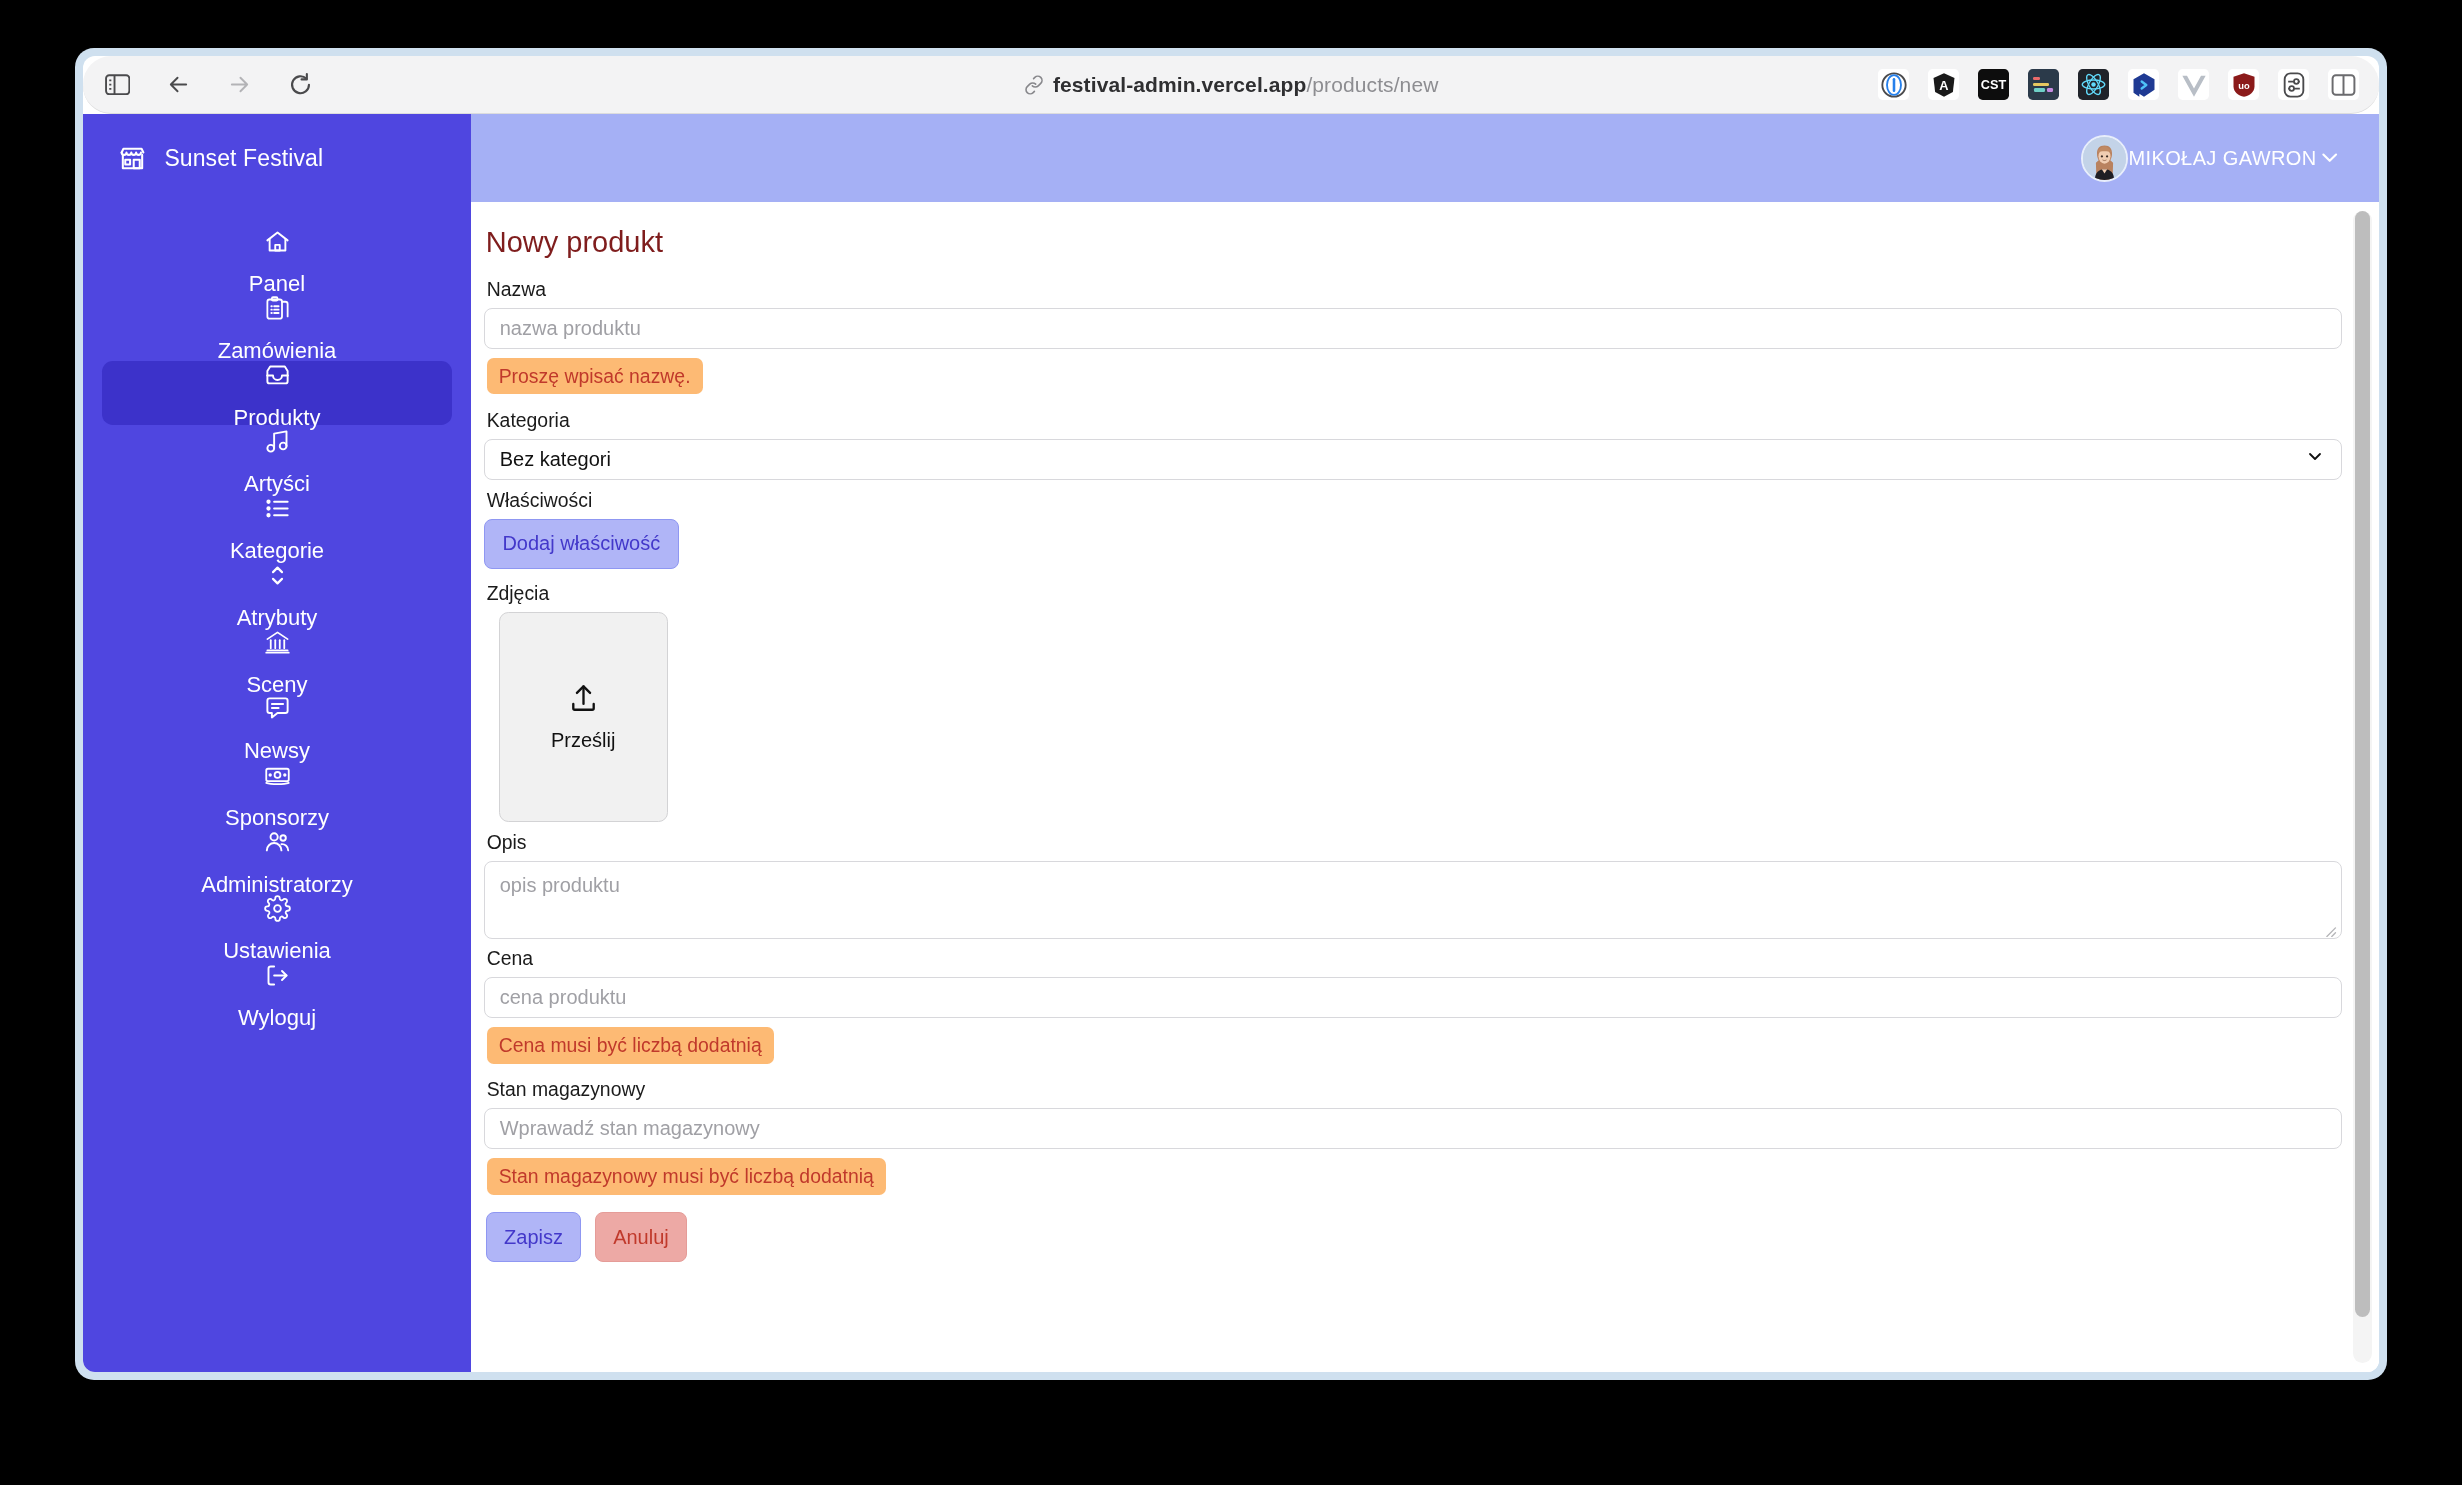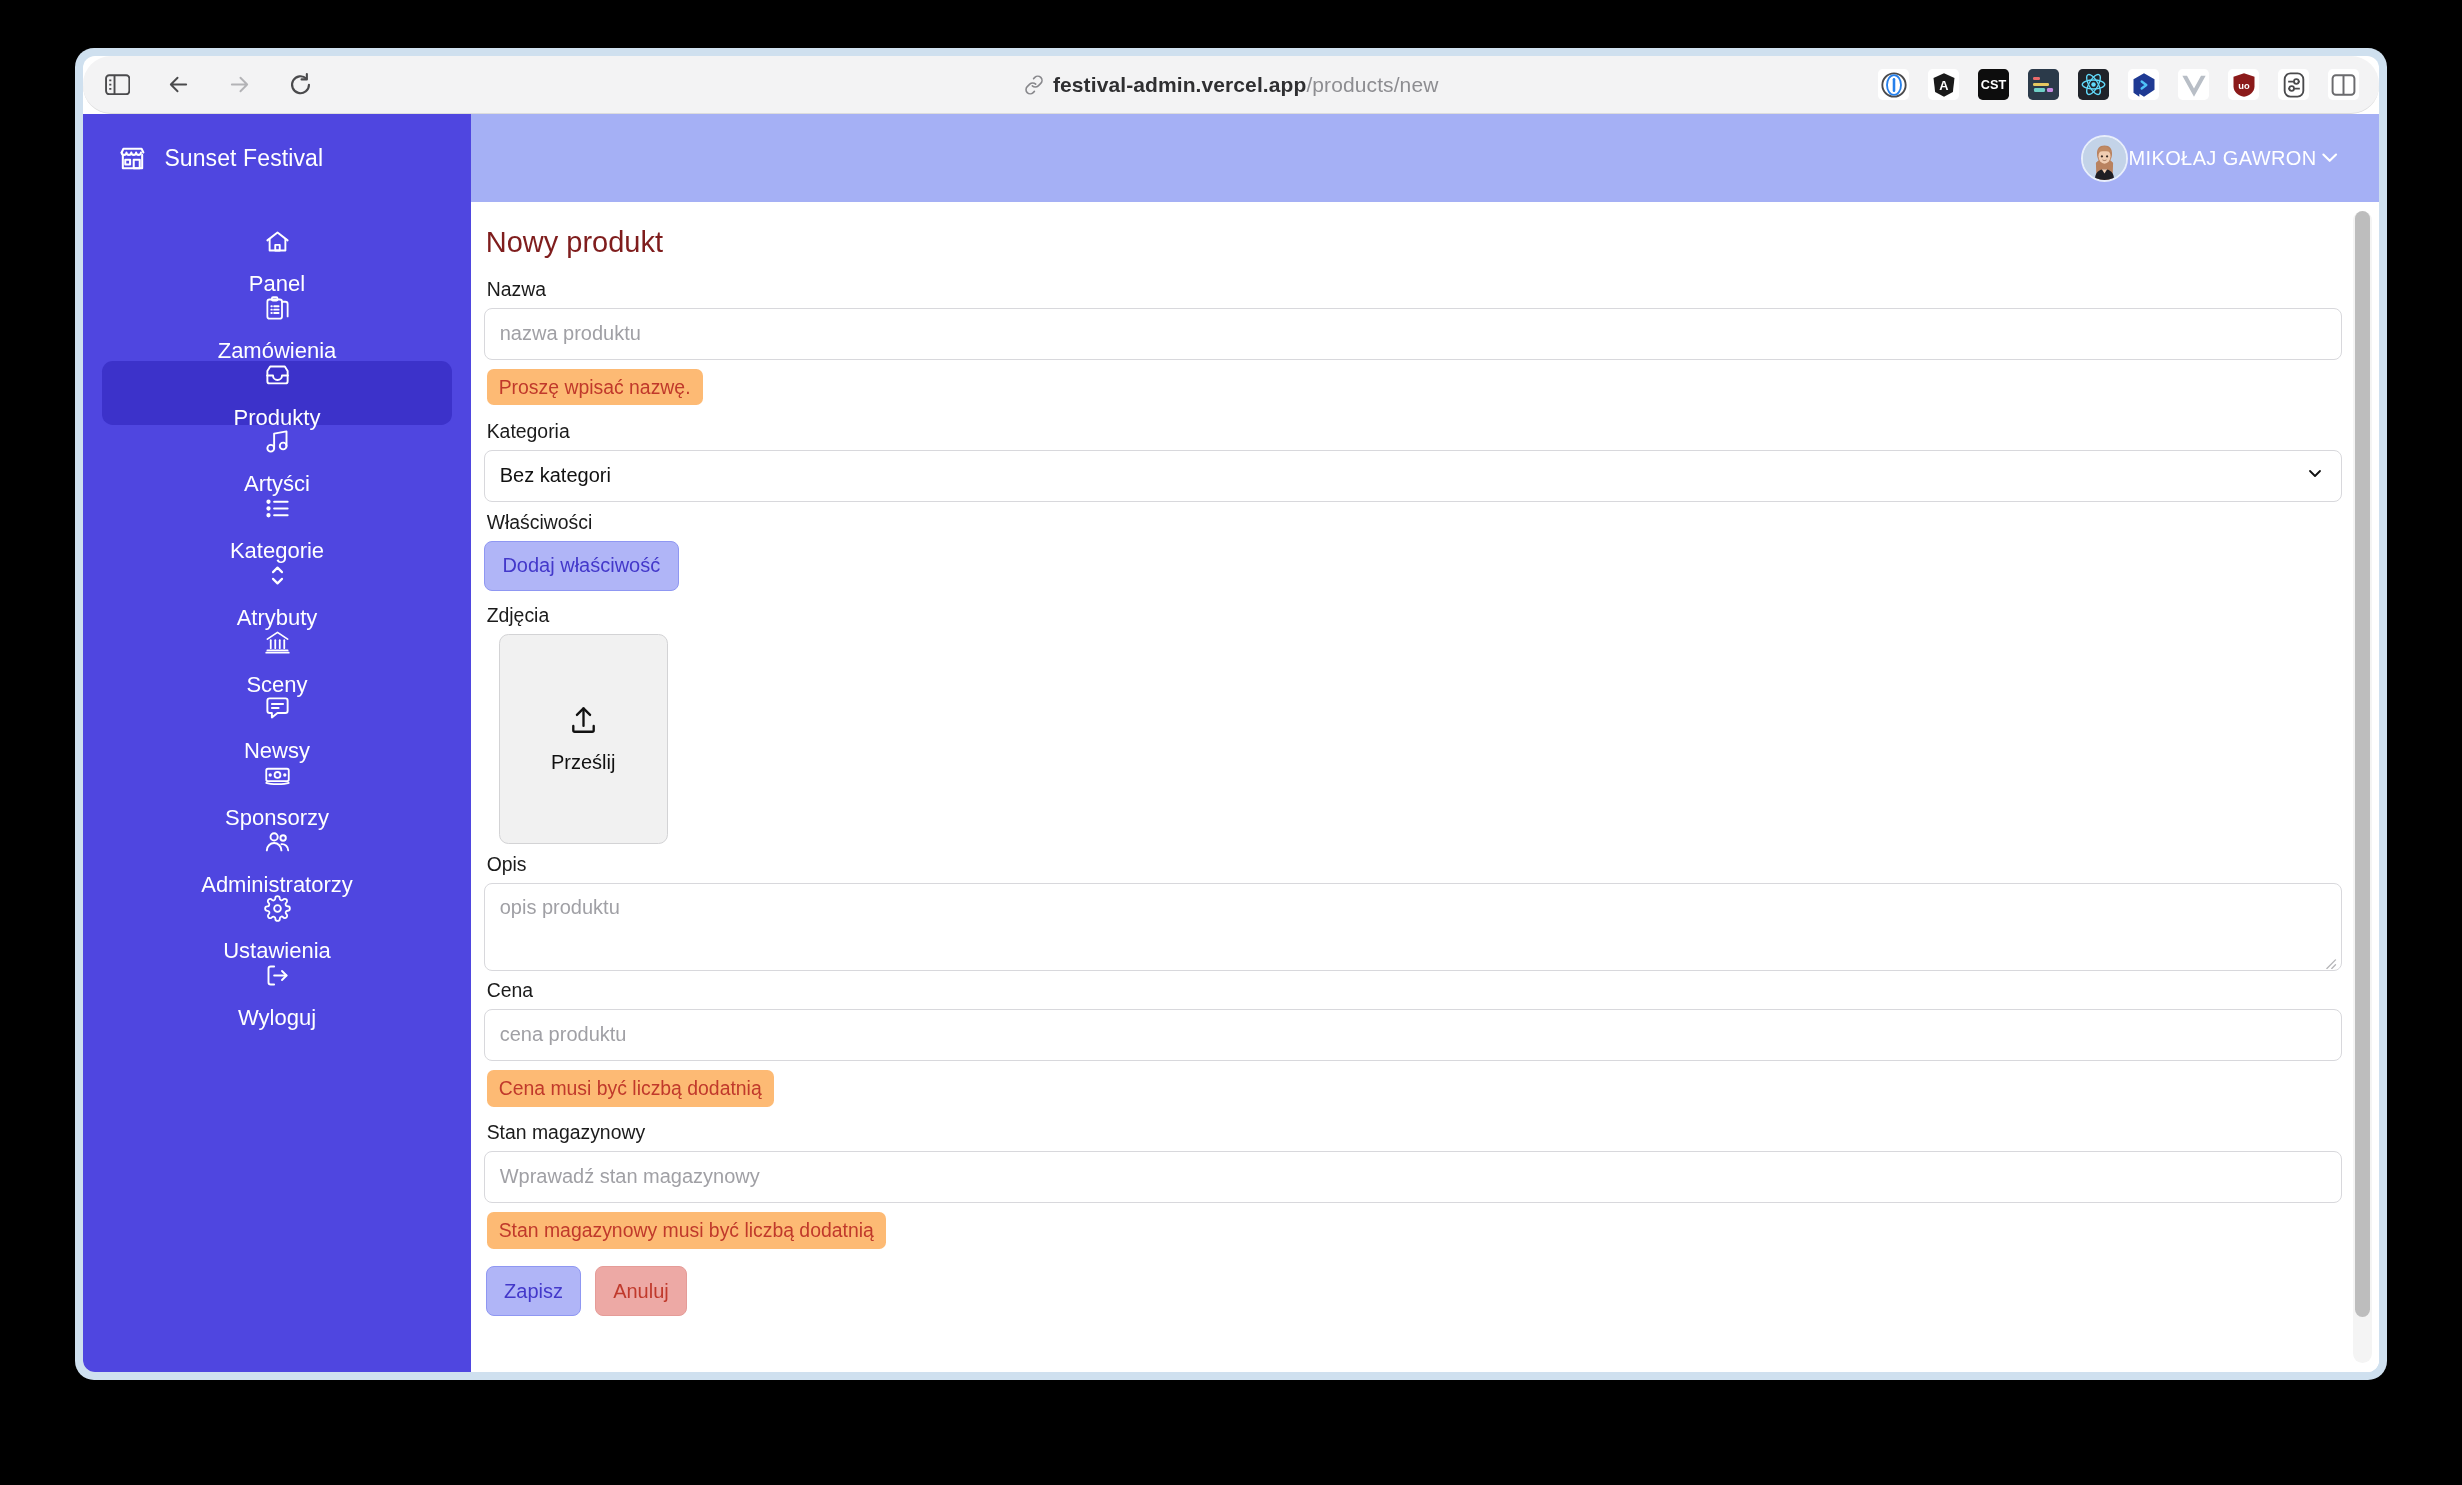--- a/index.html
+++ b/index.html
@@ -170,34 +170,34 @@
     font-weight: 400;
   }
   .field-label {
     font-size: 19.4px;
     color: #1b1b1b;
     margin: 0 0 6.7px 2.7px;
     display: block;
   }
   .input {
     width: 100%;
-    height: 52px;
+    height: 41px;
     border: 1.3px solid #d8d8dc;
     border-radius: 8px;
     background: #fff;
     font-size: 20px;
     color: #111;
     padding: 0 14.7px;
     font-family: "Liberation Sans", sans-serif;
     display: flex;
     align-items: center;
   }
   .input.placeholder { color: #a0a0a5; }
   .textarea {
-    height: 88px;
+    height: 78px;
     align-items: flex-start;
     padding-top: 12px;
     position: relative;
   }
   .resize-grip {
     position: absolute;
     right: 4px; bottom: 4px;
     width: 14.7px; height: 14.7px;
   }
   .select {

